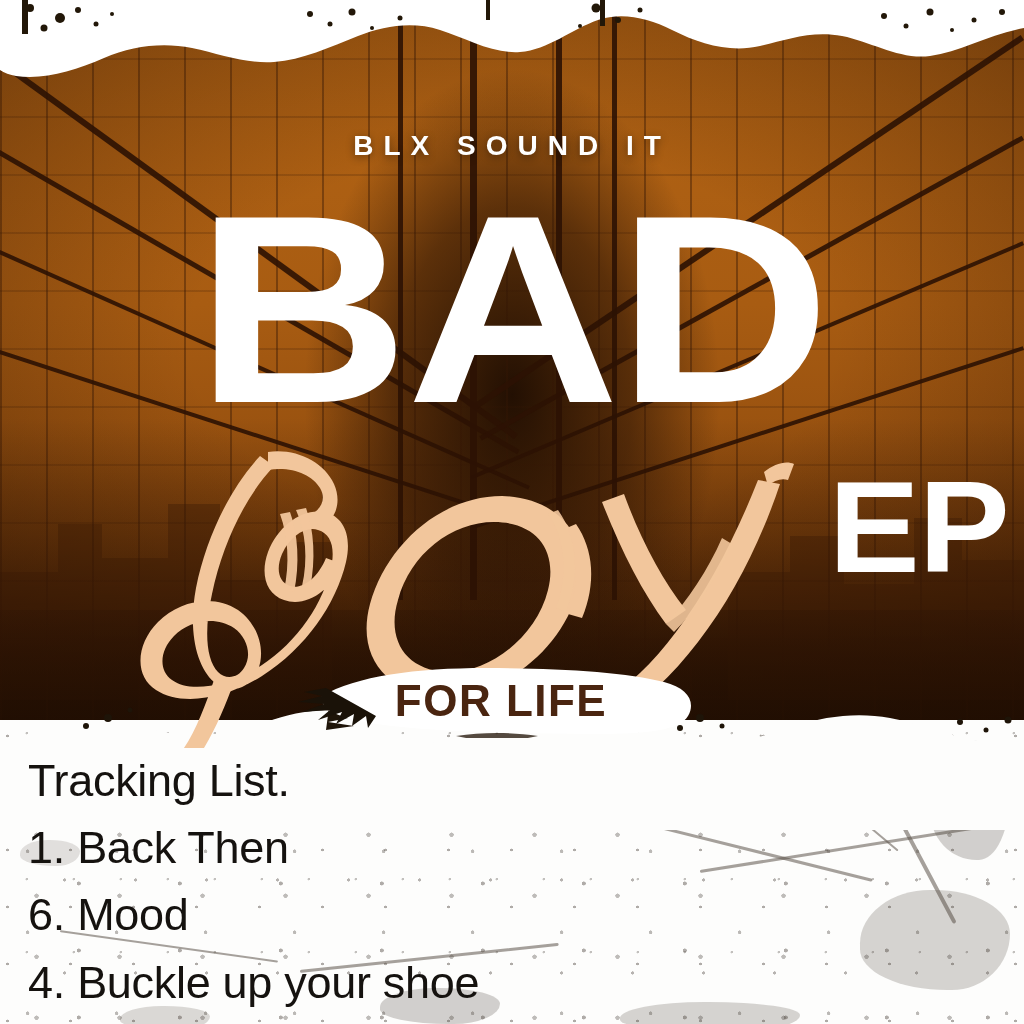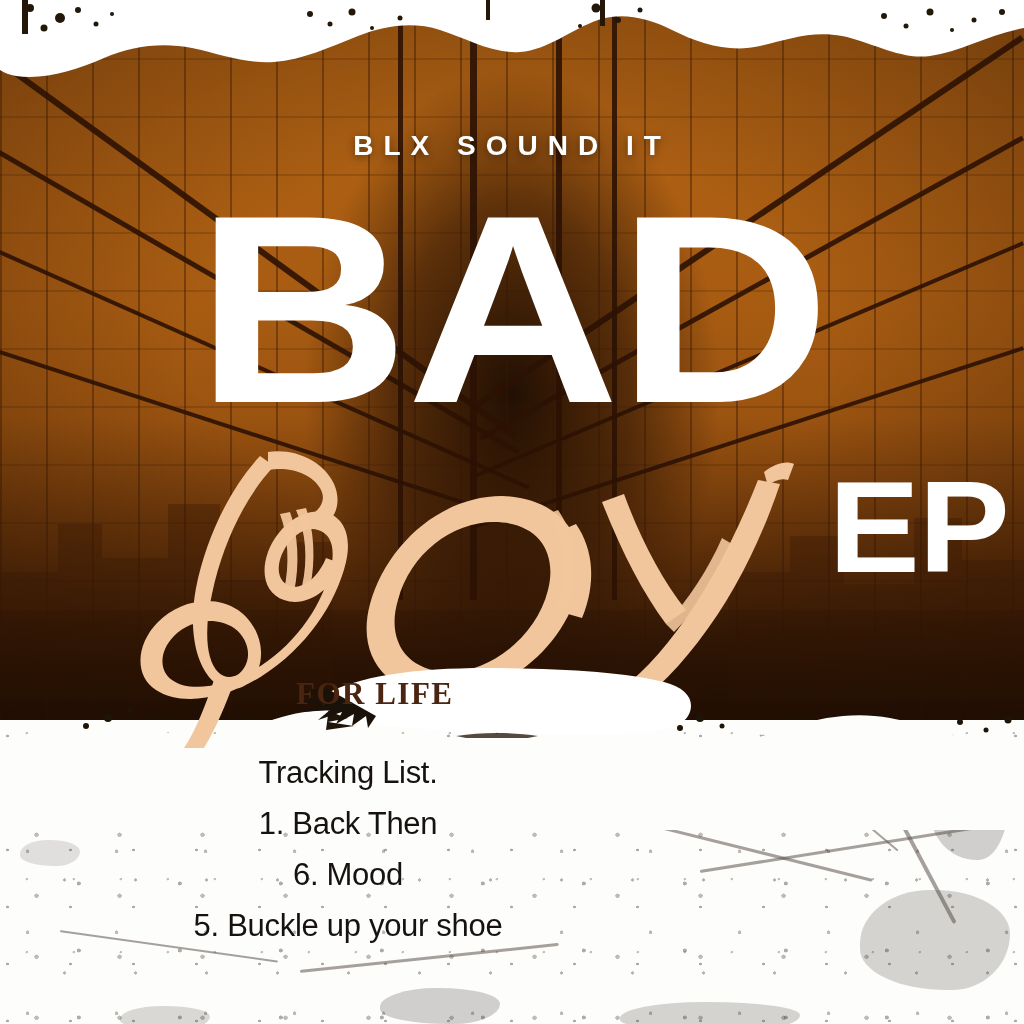--- a/index.html
+++ b/index.html
@@ -112,39 +112,38 @@
     z-index:6;
   }
 
   
   .boy-wrap{position:absolute;left:110px;top:418px;width:780px;height:330px;z-index:5;}
 
   
   .banner{position:absolute;left:296px;top:662px;width:410px;height:76px;z-index:7;}
   .banner-label{
     position:absolute;left:0;right:0;top:14px;
-    text-align:left;
+    text-align:center;
     color:#4a2510;
-    font-size:31px;font-weight:bold;
+    font-size:44px;font-weight:bold;
     letter-spacing:1.5px;
-    font-family:Liberation Serif, serif;
+    font-family:Liberation Sans, sans-serif;
     z-index:2;
   }
 
   
   .tracklist{
     position:absolute;left:28px;top:755px;width:640px;
     z-index:8;
     color:#15120f;
     font-family:"Liberation Sans", sans-serif;
-    font-size:31px;
+    font-size:45px;
     font-weight:400;
     line-height:1.16;
     letter-spacing:-.3px;
-    text-align:center;
   }
   .tl-head{display:block;}
   .tl-item{display:block;white-space:nowrap;margin-top:15px;}
 </style>
 </head>
 <body>
 
 <div id="cover">
 
   <div class="photo">
@@ -328,16 +327,16 @@
         <circle cx="1008" cy="60" r="3.5"></circle>
 
       <path d="M330 40 L 356 46 L 330 52 L 358 56 L 328 62 L 354 66 L 326 70 Z"></path>
     </g>
   </svg>
 
   <div class="tracklist">
     <span class="tl-head">Tracking List.</span>
     <span class="tl-item">1. Back Then</span>
     <span class="tl-item">6. Mood</span>
-    <span class="tl-item">5. Buckle up your shoe</span>
+    <span class="tl-item">4. Buckle up your shoe</span>
   </div>
 
 </div>
 
 </body></html>

